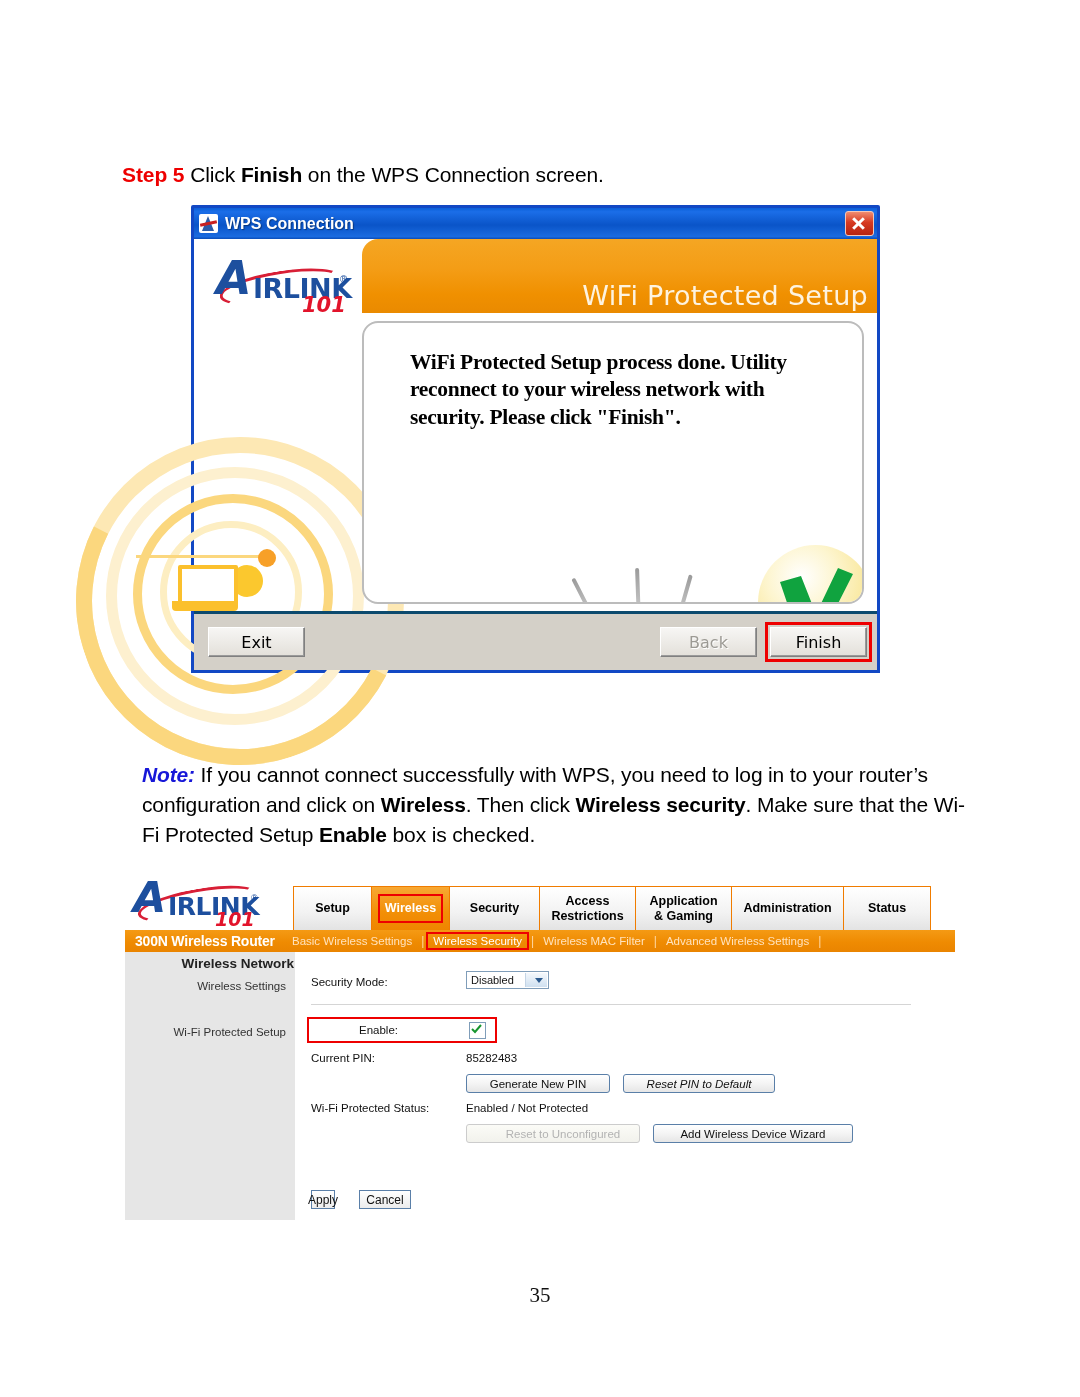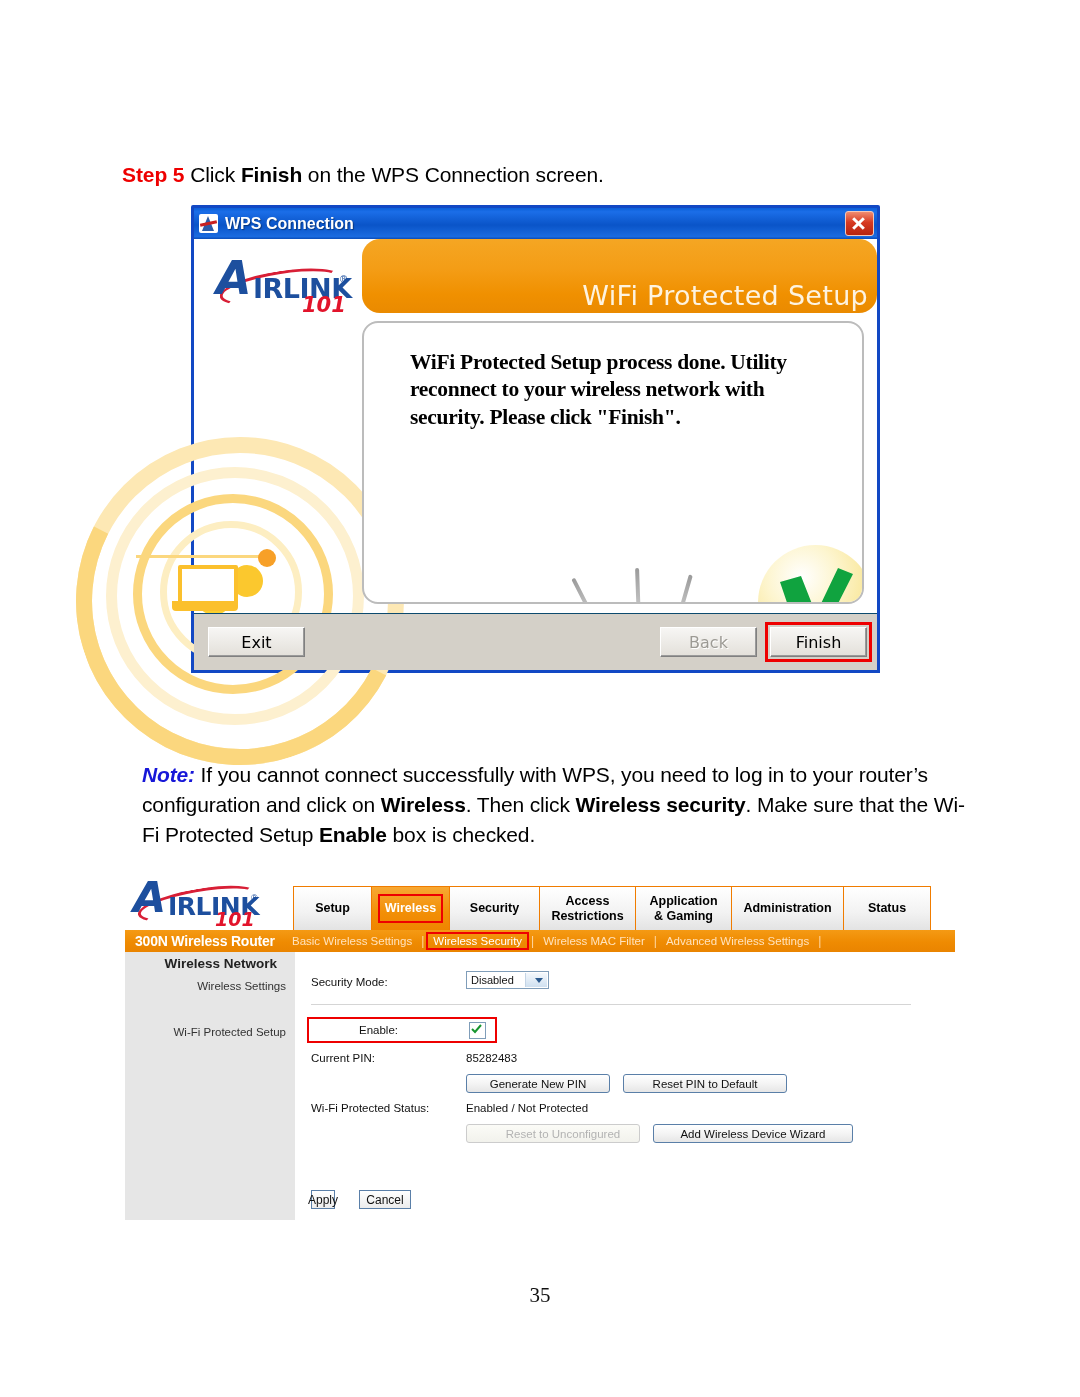--- a/index.html
+++ b/index.html
@@ -101,21 +101,20 @@
     position: absolute; left: 0; top: 0;
     width: 100%; height: 74px;
     background: #fff;
   }
   .banner {
     position: absolute;
     left: 168px; top: 0; right: 0; height: 74px;
     background: linear-gradient(to bottom,#f5a623 0%, #f49d16 40%, #f09000 75%, #ea8a00 100%);
     border-top-left-radius: 16px;
     border-bottom-left-radius: 0;
-    border-radius: 18px;
   }
   .banner-text {
     position: absolute;
     right: 9px; bottom: 2px;
     color: #fdf3e0;
     font-size: 27px;
     letter-spacing: 0.3px;
     font-family: "DejaVu Sans", sans-serif;
   }
   
@@ -269,21 +268,21 @@
     border-radius: 50%;
     background: radial-gradient(circle at 38% 28%, #ffffff 0%, #fdf5cf 32%, #f9e79a 62%, #f2d170 85%, #e8c25c 100%);
   }
   .check-ball svg { position: absolute; left: 17px; top: 17px; }
 
   
   .dlg-footer {
     position: absolute;
     left: 0; right: 0; bottom: 0; height: 56px;
     background: #d4d0c8;
-    border-top: 1px solid #0c4a6e;
+    border-top: 3px solid #0c4a6e;
   }
   .win-btn {
     position: absolute;
     height: 30px;
     background: linear-gradient(to bottom,#f7f6f4,#e3e0da);
     border: 1px solid #808080;
     border-top-color: #fff; border-left-color: #fff;
     box-shadow: inset -1px -1px 0 #9a9a9a;
     font-size: 16px;
     font-family: "DejaVu Sans", sans-serif;
@@ -415,21 +414,21 @@
     position: absolute; left: 0; top: 74px;
     width: 100%; height: 268px;
   }
   .ui-side {
     position: absolute; left: 0; top: 0;
     width: 170px; height: 268px;
     background: #e6e6e6;
   }
   .side-h {
     position: absolute; left: 0; top: 4px; width: 100%;
-    text-align: right; padding-right: 18px;
+    text-align: right; padding-right: 1px;
     font-size: 13.5px; font-weight: bold; color: #222;
     box-sizing: border-box;
   }
   .side-i {
     position: absolute; right: 9px;
     font-size: 11.5px; color: #333;
     white-space: nowrap;
   }
   .side-i1 { top: 28px; }
   .side-i2 { top: 74px; }
@@ -665,21 +664,21 @@
       <div class="chk" style="left:158px; top:70px;">
         <svg width="11" height="11" viewBox="0 0 11 11">
           <polyline points="1,5 4,8 10,1" fill="none" stroke="#17962f" stroke-width="2"></polyline>
         </svg>
       </div>
 
       <div class="flabel" style="left:0px; top:100px;">Current PIN:</div>
       <div class="fval" style="left:155px; top:100px;text-align:center;">85282483</div>
 
       <div class="wbtn" style="left:155px; top:122px; width:144px;">Generate New PIN</div>
-      <div class="wbtn" style="left:312px; top:122px; width:164px;">Reset PIN to Default</div>
+      <div class="wbtn" style="left:312px; top:122px; width:152px;font-style:italic;">Reset PIN to Default</div>
 
       <div class="flabel" style="left:0px; top:150px;">Wi-Fi Protected Status:</div>
       <div class="fval" style="left:155px; top:150px;">Enabled / Not Protected</div>
 
       <div class="wbtn dis" style="left:155px; top:172px; width:174px;padding-left:20px;">Reset to Unconfigured</div>
       <div class="wbtn" style="left:342px; top:172px; width:200px;">Add Wireless Device Wizard</div>
 
       <div class="sbtn" style="left:0px; top:238px; width:24px;">Apply</div>
       <div class="sbtn" style="left:48px; top:238px; width:52px;">Cancel</div>
 

